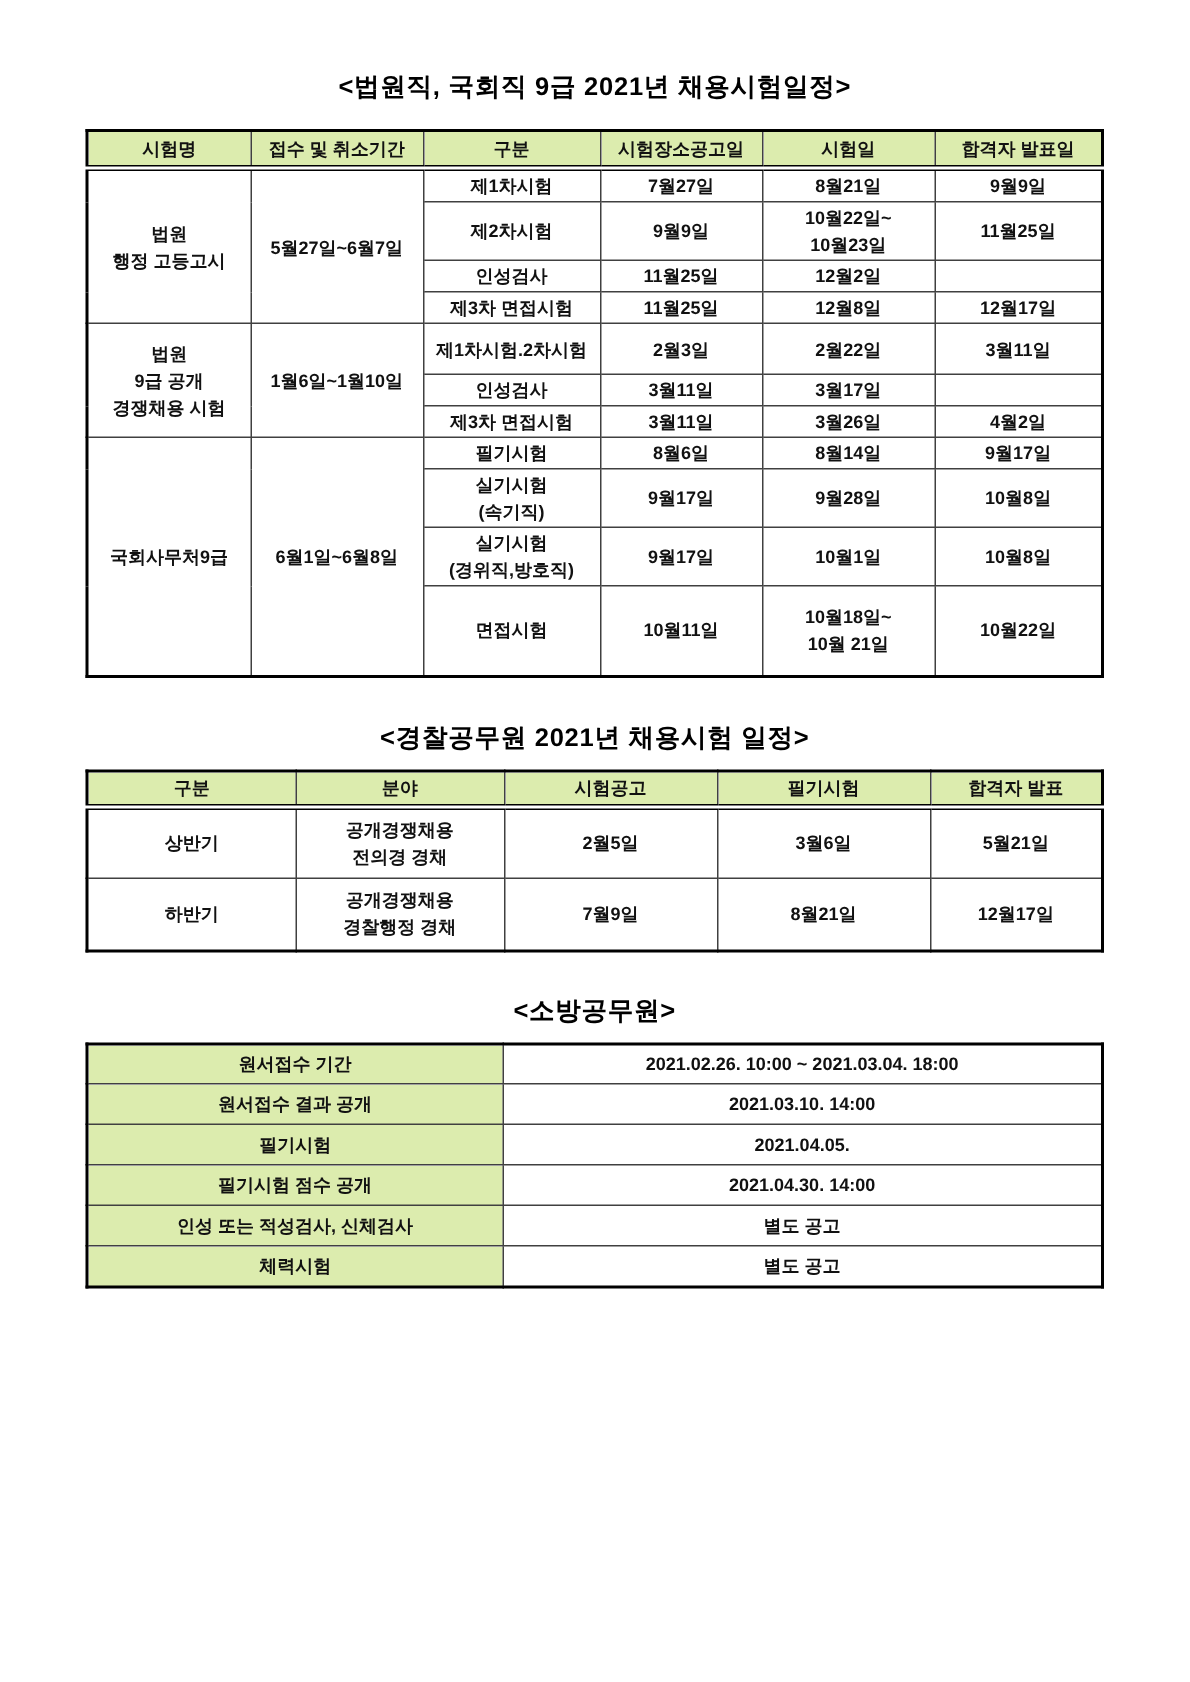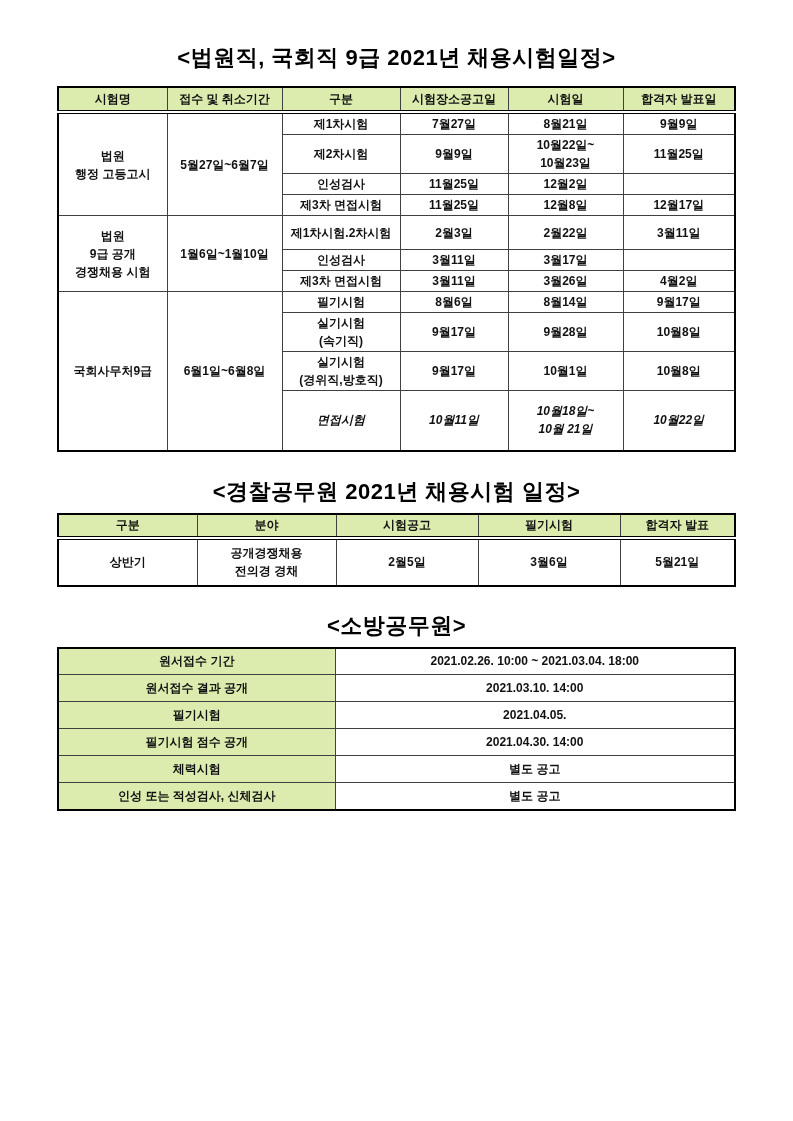--- a/index.html
+++ b/index.html
@@ -4,21 +4,21 @@
 <style>
   :root{ --green:#dcecae; --line:#404040; --frame:#000; }
   *{box-sizing:border-box;}
   html,body{margin:0;padding:0;}
   body{
     width:793px;height:1121px;background:#ffffff;color:#111;
     font-family:"Liberation Sans","DejaVu Sans",sans-serif;
   }
   .page{padding-top:48px;}
   .sec-title{
-    text-align:center;font-size:22px;font-weight:700;color:#000;
+    text-align:center;font-size:17px;font-weight:700;color:#000;
     margin:0 0 18px;letter-spacing:0.5px;line-height:20px;
   }
   #police-title{margin:30px 4px 11px;}
   #fire-title{margin:29px 0 11px;}
   table{
     border-collapse:collapse;margin:0 auto;table-layout:fixed;
     border:2px solid var(--frame);
   }
   th,td{
     border:1px solid var(--line);
@@ -27,21 +27,21 @@
     overflow:hidden;
   }
   thead th{background:var(--green);border-bottom:4px double #000;}
   
   .court thead tr{height:25px;}
   .court tbody tr{height:19px;}
   .court tbody tr:nth-child(2){height:37px;}
   .court tbody tr:nth-child(5){height:34px;}
   .court tbody tr:nth-child(9){height:38px;}
   .court tbody tr:nth-child(10){height:38px;}
-  .court tbody tr:nth-child(11){height:60px;font-style:italic;}
+  .court tbody tr:nth-child(11){height:60px;}
   
   .police thead tr{height:24px;}
   .police tbody tr{height:48px;}
   
   .fire tbody tr{height:27px;}
   .fire tbody th{
     background:var(--green);
     border:1px solid var(--line);
     margin-top:21px;
   }
@@ -168,20 +168,27 @@
         </tr>
       </thead>
       <tbody>
         <tr>
           <td>상반기</td>
           <td>공개경쟁채용<br>전의경 경채</td>
           <td>2월5일</td>
           <td>3월6일</td>
           <td>5월21일</td>
         </tr>
+        <tr>
+          <td>하반기</td>
+          <td>공개경쟁채용<br>경찰행정 경채</td>
+          <td>7월9일</td>
+          <td>8월21일</td>
+          <td>12월17일</td>
+        </tr>
       </tbody>
     </table>
 
   <h2 class="sec-title" id="fire-title">&lt;소방공무원&gt;</h2>
 
   <table class="fire">
     <colgroup>
       <col style="width:277px">
         <col style="width:400px">
     </colgroup>
@@ -196,23 +203,23 @@
         </tr>
         <tr>
           <th>필기시험</th>
           <td>2021.04.05.</td>
         </tr>
         <tr>
           <th>필기시험 점수 공개</th>
           <td>2021.04.30. 14:00</td>
         </tr>
         <tr>
+          <th>인성 또는 적성검사, 신체검사</th>
+          <td>별도 공고</td>
+        </tr>
+        <tr>
           <th>체력시험</th>
           <td>별도 공고</td>
         </tr>
-        <tr>
-          <th>인성 또는 적성검사, 신체검사</th>
-          <td>별도 공고</td>
-        </tr>
       </tbody>
     </table>
 
 </div>
 
 </body></html>

